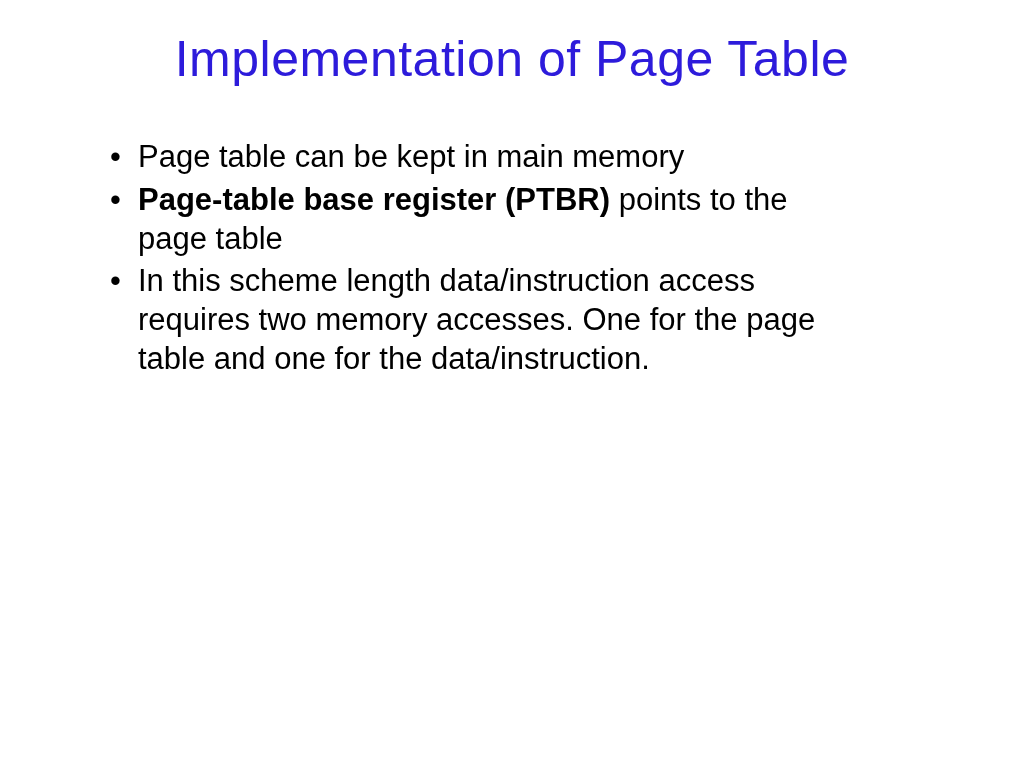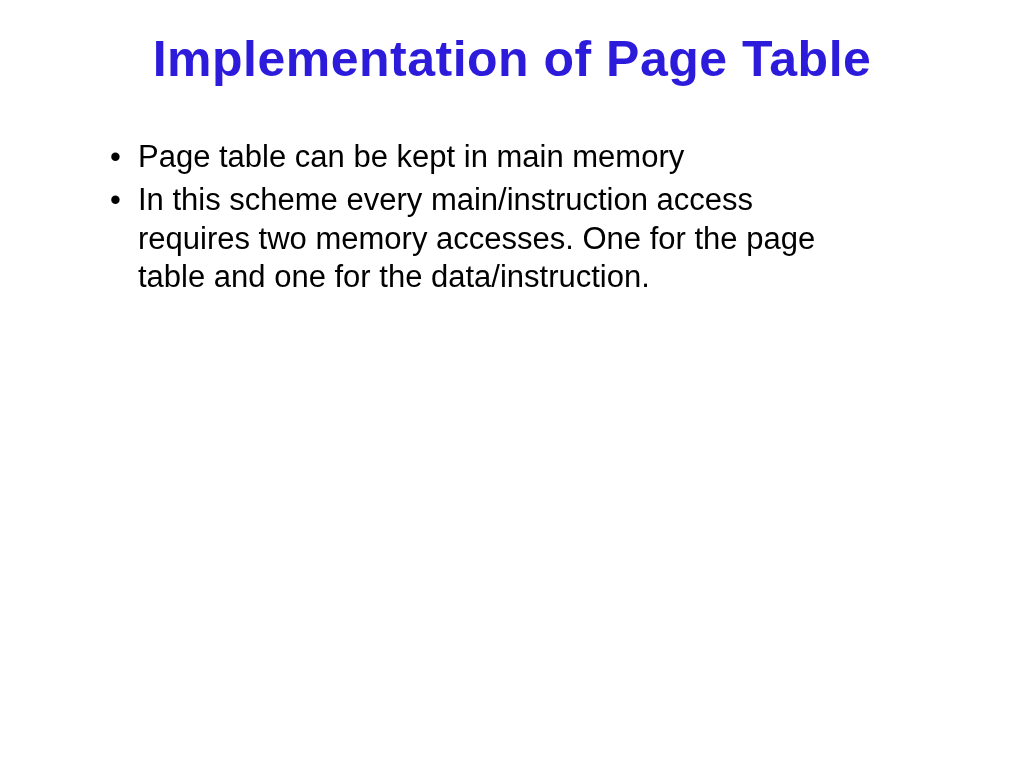--- a/index.html
+++ b/index.html
@@ -11,21 +11,21 @@
       width: 1024px;
       height: 768px;
       background: #ffffff;
       font-family: Arial, Helvetica, sans-serif;
       padding: 30px 70px;
       overflow: hidden;
     }
     .title {
       color: #2d1bdb;
       font-size: 50px;
-      font-weight: bold;
+      font-weight: normal;
       text-align: center;
       margin-bottom: 50px;
       letter-spacing: 0.5px;
     }
     .content {
       padding-left: 40px;
       padding-right: 120px;
     }
     ul {
       list-style: none;
@@ -51,15 +51,16 @@
     }
   </style>
 </head>
 <body>
 
 <h1 class="title">Implementation of Page Table</h1>
 
 <div class="content">
   <ul>
     <li>Page table can be kept in main memory</li>
-    <li>In this scheme every main/instruction access requires two memory accesses.  One for the page table and one for the data/instruction.</li>
+    <li><span class="bold">Page-table base register (PTBR)</span><span> points to the page table</span></li>
+    <li>In this scheme length data/instruction access requires two memory accesses.  One for the page table and one for the data/instruction.</li>
   </ul>
 </div>
 
 </body></html>

